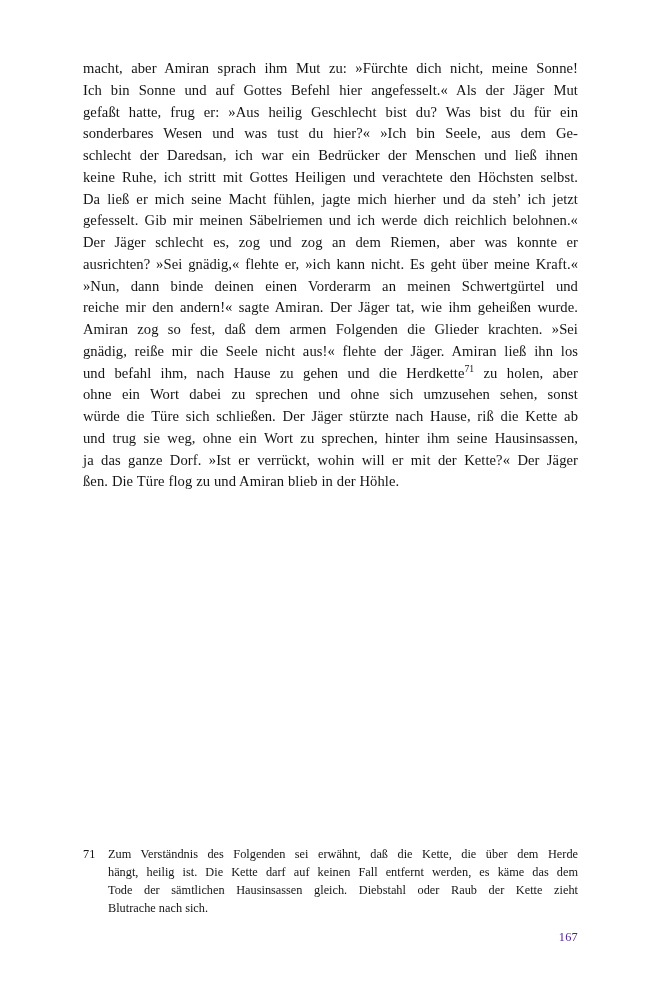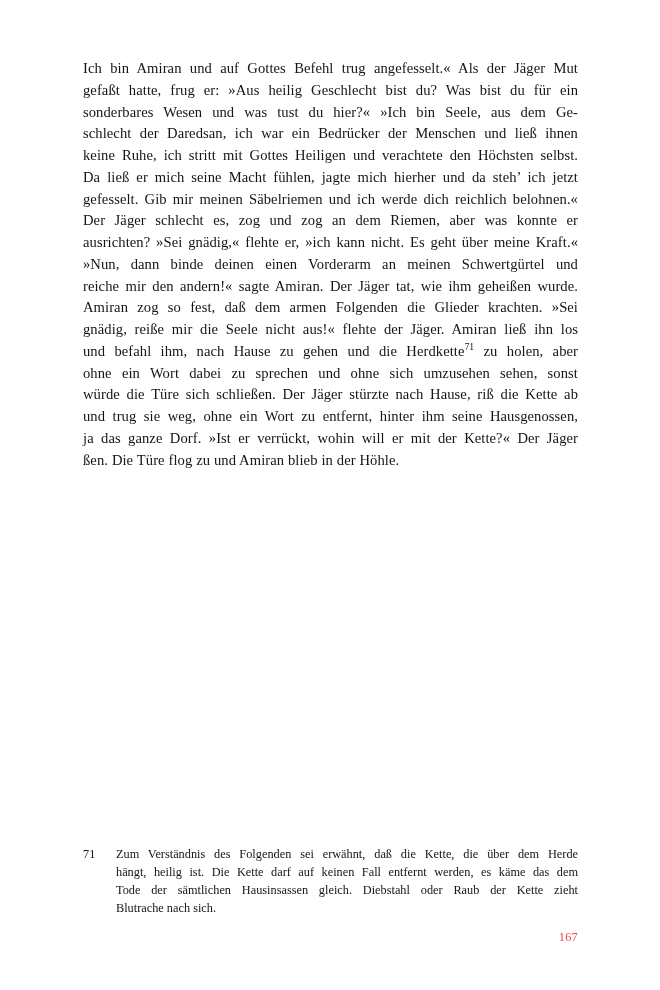--- a/index.html
+++ b/index.html
@@ -83,69 +83,70 @@
     position: absolute;
     left: 0;
     top: 0;
     width: 30px;
     text-align: left;
     font-size: 12.3px;
     line-height: 18.1px;
   }
 
   .footnote-body {
-    margin-left: 33px;
+    margin-left: 25px;
     text-align: justify;
   }
 
   .footnote-body .ln {
     text-align: justify;
     text-align-last: justify;
     white-space: nowrap;
   }
   .footnote-body .ln.last {
     text-align-last: left;
     white-space: normal;
   }
 
   
   .folio {
     position: absolute;
     right: 82px;
     top: 929px;
     font-size: 12.3px;
     line-height: 16px;
-    color: #ef4444;
+    color: #4c1d95;
     letter-spacing: 0.02em;
   }
 </style>
 </head>
 <body>
 
 <div class="page">
 
   <div class="body-block">
     <div class="body-text" id="body-paragraph">
-        <span class="ln">Ich bin Amiran und auf Gottes Befehl trug angefesselt.« Als der Jäger Mut</span>
+        <span class="ln">macht, aber Amiran sprach ihm Mut zu: »Fürchte dich nicht, meine Sonne!</span>
+        <span class="ln">Ich bin Sonne und auf Gottes Befehl hier angefesselt.« Als der Jäger Mut</span>
         <span class="ln">gefaßt hatte, frug er: »Aus heilig Geschlecht bist du? Was bist du für ein</span>
         <span class="ln">sonderbares Wesen und was tust du hier?« »Ich bin Seele, aus dem Ge-</span>
         <span class="ln">schlecht der Daredsan, ich war ein Bedrücker der Menschen und ließ ihnen</span>
         <span class="ln">keine Ruhe, ich stritt mit Gottes Heiligen und verachtete den Höchsten selbst.</span>
         <span class="ln">Da ließ er mich seine Macht fühlen, jagte mich hierher und da steh’ ich jetzt</span>
         <span class="ln">gefesselt. Gib mir meinen Säbelriemen und ich werde dich reichlich belohnen.«</span>
         <span class="ln">Der Jäger schlecht es, zog und zog an dem Riemen, aber was konnte er</span>
         <span class="ln">ausrichten? »Sei gnädig,« flehte er, »ich kann nicht. Es geht über meine Kraft.«</span>
         <span class="ln">»Nun, dann binde deinen einen Vorderarm an meinen Schwertgürtel und</span>
         <span class="ln">reiche mir den andern!« sagte Amiran. Der Jäger tat, wie ihm geheißen wurde.</span>
         <span class="ln">Amiran zog so fest, daß dem armen Folgenden die Glieder krachten. »Sei</span>
         <span class="ln">gnädig, reiße mir die Seele nicht aus!« flehte der Jäger. Amiran ließ ihn los</span>
         <span class="ln">und befahl ihm, nach Hause zu gehen und die Herdkette<sup class="fnref">71</sup> zu holen, aber</span>
         <span class="ln">ohne ein Wort dabei zu sprechen und ohne sich umzusehen sehen, sonst</span>
         <span class="ln">würde die Türe sich schließen. Der Jäger stürzte nach Hause, riß die Kette ab</span>
-        <span class="ln">und trug sie weg, ohne ein Wort zu entfernt, hinter ihm seine Hausgenossen,</span>
+        <span class="ln">und trug sie weg, ohne ein Wort zu sprechen, hinter ihm seine Hausinsassen,</span>
         <span class="ln">ja das ganze Dorf. »Ist er verrückt, wohin will er mit der Kette?« Der Jäger</span>
         <span class="ln last">ßen. Die Türe flog zu und Amiran blieb in der Höhle.</span>
       </div>
   </div>
 
   <div class="footnote-block">
     <div class="footnote">
       <span class="footnote-number">71</span>
       <div class="footnote-body" id="footnote-text">
           <span class="ln">Zum Verständnis des Folgenden sei erwähnt, daß die Kette, die über dem Herde</span>

